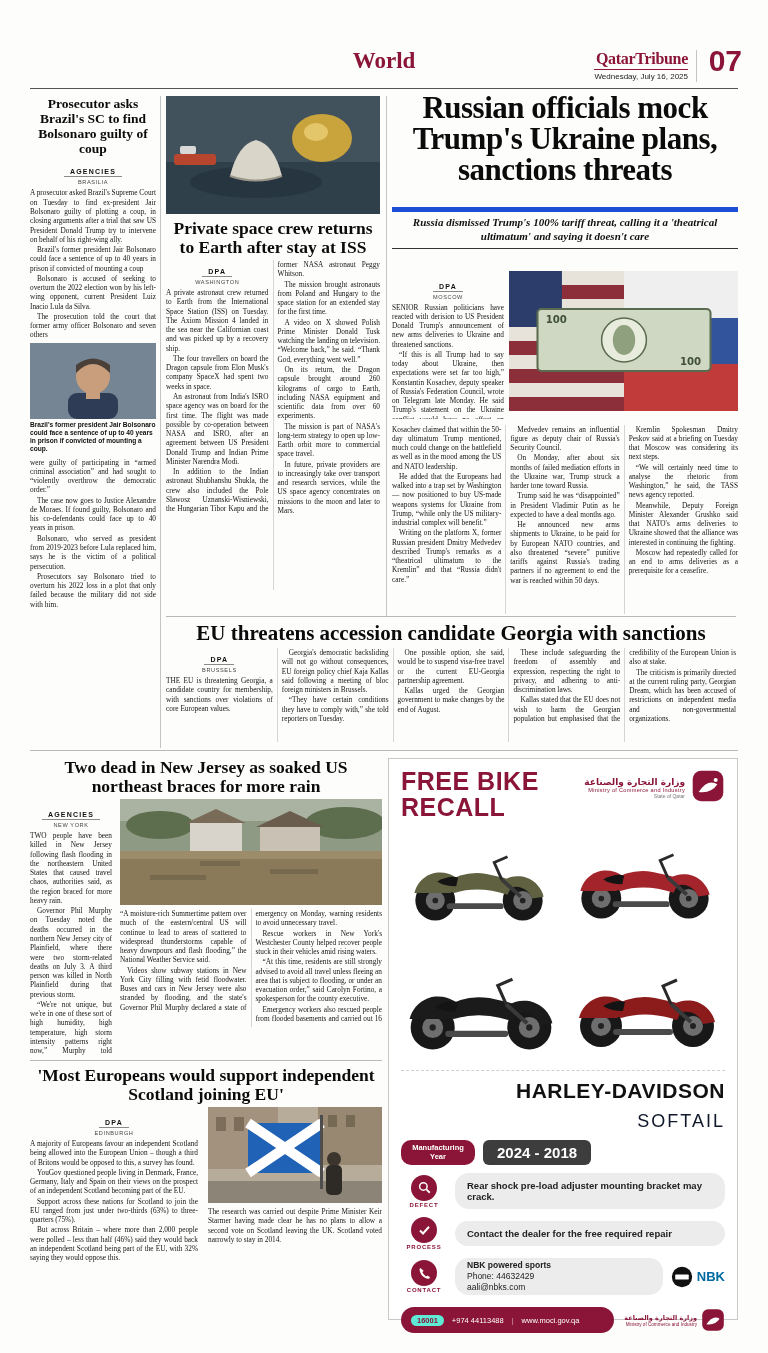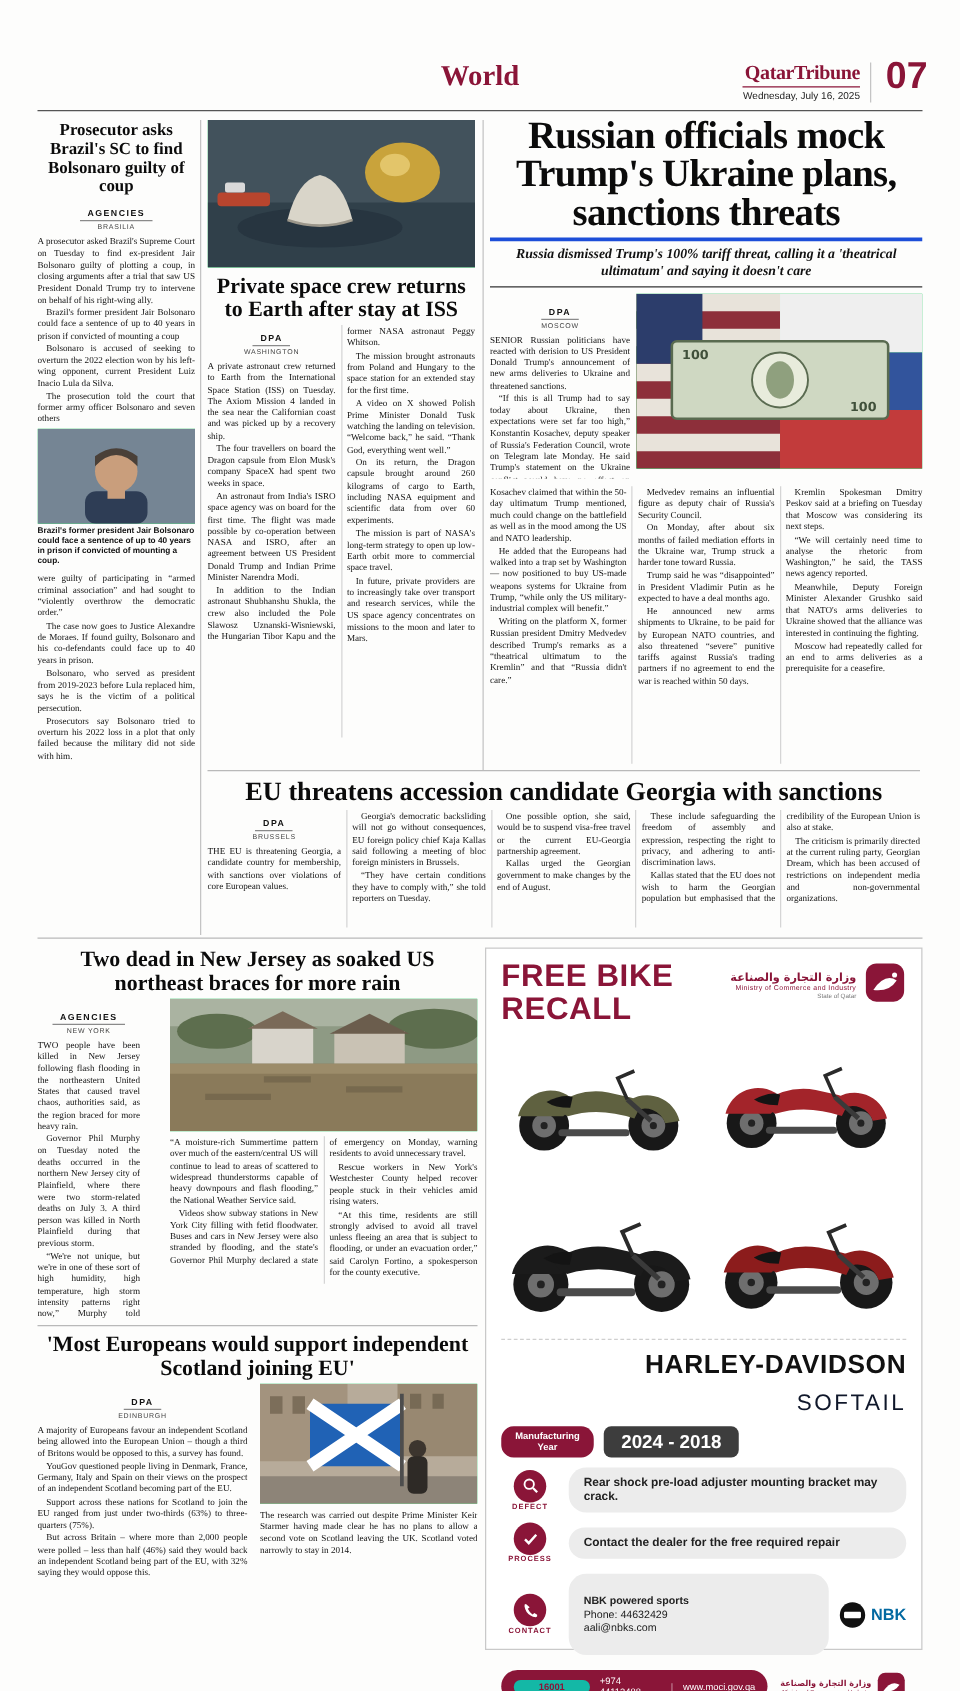--- a/index.html
+++ b/index.html
@@ -19,21 +19,21 @@
   .hrule { position:absolute; height:1px; background:#b9b9b9; }
 
   
   .hl { font-weight:bold; color:#0b0b0b; text-align:center; font-family:"Liberation Serif", serif; }
   .hl-xl { font-size:31px; line-height:1.0; letter-spacing:-0.5px; }
   .hl-lg { font-size:21px; line-height:1.05; }
   .hl-md { font-size:17.5px; line-height:1.06; }
   .hl-sm { font-size:13.5px; line-height:1.12; }
 
   .standfirst { font-style:italic; font-weight:bold; font-size:11px; line-height:1.25; text-align:center;
-                color:#111; border-top:3px solid #1d4ed8; border-bottom:1px solid #333; padding:4px 6px; margin:5px 0; }
+                color:#111; border-top:5px solid #1d4ed8; border-bottom:1px solid #333; padding:4px 6px; margin:22px 0; }
 
   .byline { text-align:center; font-family:"Liberation Sans", sans-serif; margin:4px auto 3px; }
   .byline .agency { display:inline-block; font-size:7px; font-weight:bold; letter-spacing:1.2px; color:#111;
                     border-bottom:0.5px solid #8a8a8a; padding:0 6px 1px; }
   .byline .dateline { font-size:5.6px; letter-spacing:0.6px; color:#444; margin-top:1px; }
 
   .bt { font-size:7.3px; line-height:1.27; text-align:justify; color:#141414; }
   .bt p { margin:0 0 1px; }
   .bt p + p { text-indent:7px; }
 
@@ -62,27 +62,27 @@
   .model { font-size:18px; color:#0f172a; letter-spacing:2px; }
   .ad-row { display:flex; align-items:center; gap:8px; margin-top:8px; }
   .year-pill { background:#8a1538; color:#fff; font-size:7.5px; line-height:1.15; width:74px; text-align:center;
                border-radius:10px; padding:4px 3px; font-weight:bold; }
   .year-box { background:#3d3d3d; color:#fff; font-weight:bold; font-size:15px; border-radius:6px; padding:4px 14px; }
   .ad-icon-wrap { width:46px; text-align:center; flex:none; }
   .ad-icon { width:26px; height:26px; border-radius:50%; background:#8a1538; margin:0 auto;
              display:flex; align-items:center; justify-content:center; }
   .ad-icon-label { font-size:6px; font-weight:bold; color:#8a1538; letter-spacing:0.8px; margin-top:1px; }
   .ad-bar { flex:1; background:#ececec; border-radius:14px; padding:7px 12px; font-weight:bold; font-size:9.5px; color:#222; }
-  .contact-block { flex:1; background:#ececec; border-radius:14px; padding:16px 12px; font-size:8.5px; color:#222; line-height:1.3; }
+  .contact-block { flex:1; background:#ececec; border-radius:14px; padding:2px 12px; font-size:8.5px; color:#222; line-height:1.3; }
   .contact-block .c1 { font-weight:bold; }
   .nbk { display:flex; align-items:center; gap:4px; font-weight:bold; font-size:13px; color:#0369a1; flex:none; }
   .ad-footer { display:flex; align-items:center; gap:10px; margin-top:12px; }
   .maroon-bar { flex:1; background:#8a1538; color:#fff; border-radius:14px; height:26px;
                 display:flex; align-items:center; gap:8px; padding:0 10px; font-size:7.5px; }
-  .hotline-pill { background:#14b8a6; color:#8a1538; font-weight:bold; border-radius:8px; padding:1px 20px; font-size:7.5px; }
+  .hotline-pill { background:#5eead4; color:#8a1538; font-weight:bold; border-radius:8px; padding:1px 6px; font-size:7.5px; }
   .maroon-bar .sep { opacity:0.6; }
   .moci-mini { display:flex; align-items:center; gap:4px; }
   .moci-mini .t { text-align:right; }
   .moci-mini .ar { font-family:"DejaVu Sans", sans-serif; font-size:6.5px; font-weight:bold; color:#8a1538; }
   .moci-mini .en { font-size:4.6px; color:#8a1538; }
 </style>
 </head>
 <body>
 
 <div class="page">
@@ -231,21 +231,21 @@
           <p>Kallas urged the Georgian government to make changes by the end of August.</p>
           <p>These include safeguarding the freedom of assembly and expression, respecting the right to privacy, and adhering to anti-discrimination laws.</p>
           <p>Kallas stated that the EU does not wish to harm the Georgian population but emphasised that the credibility of the European Union is also at stake.</p>
           <p>The criticism is primarily directed at the current ruling party, Georgian Dream, which has been accused of restrictions on independent media and non-governmental organizations.</p>
         </div>
     </div>
   </article>
 
   <article class="abs" style="left:30px; top:758px; width:352px; height:298px;">
     <h2 class="hl hl-md">Two dead in New Jersey as soaked US northeast braces for more rain</h2>
-    <div style="display:flex; gap:24px; margin-top:4px;">
+    <div style="display:flex; gap:8px; margin-top:4px;">
       <div style="width:82px; flex:none;">
         <div class="byline">
           <div class="agency">AGENCIES</div>
           <div class="dateline">NEW YORK</div>
         </div>
         <div class="bt" style="height:228px; overflow:hidden;">
             <p>TWO people have been killed in New Jersey following flash flooding in the northeastern United States that caused travel chaos, authorities said, as the region braced for more heavy rain.</p>
             <p>Governor Phil Murphy on Tuesday noted the deaths occurred in the northern New Jersey city of Plainfield, where there were two storm-related deaths on July 3. A third person was killed in North Plainfield during that previous storm.</p>
             <p>“We're not unique, but we're in one of these sort of high humidity, high temperature, high storm intensity patterns right now,” Murphy told reporters after touring storm damage in Berkeley Heights. “Everybody needs to stay alert.”</p>
           </div>

